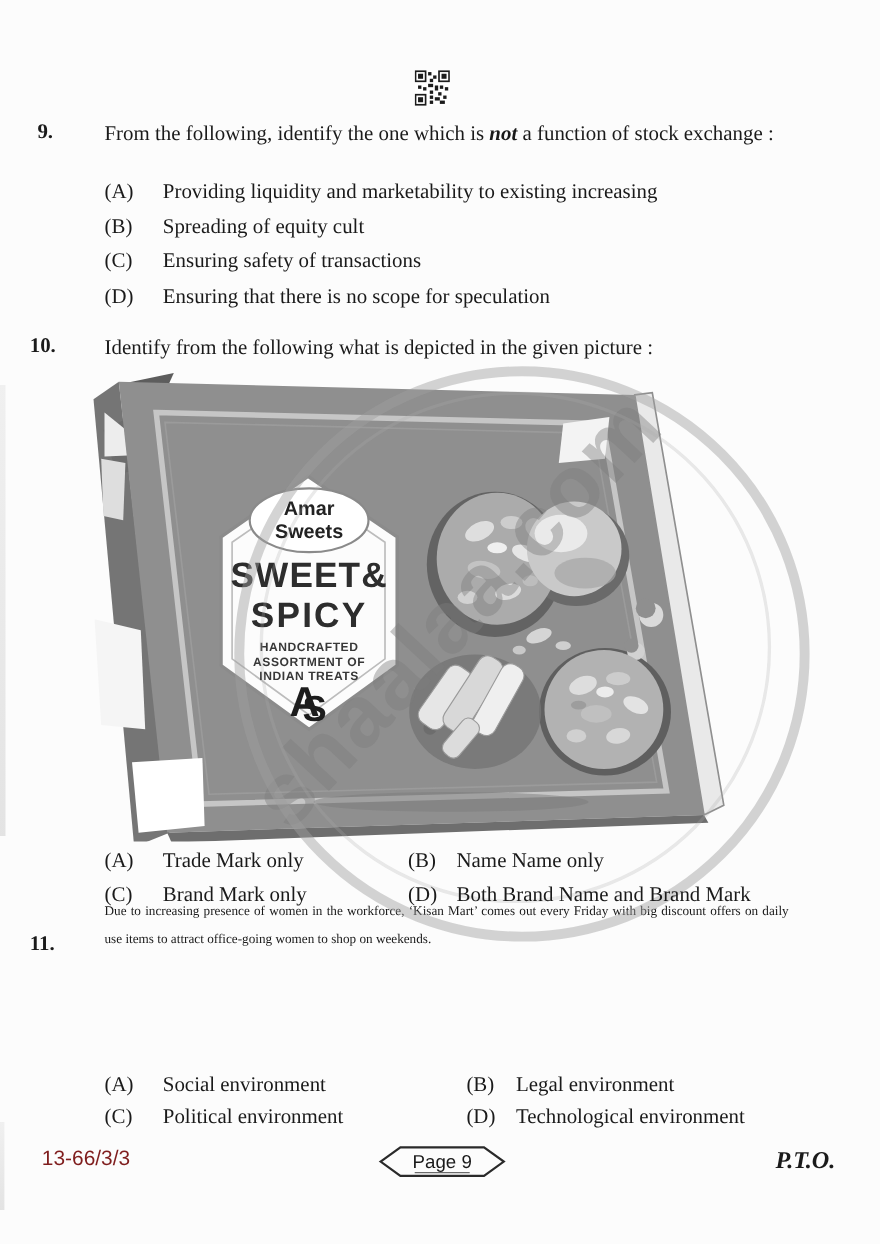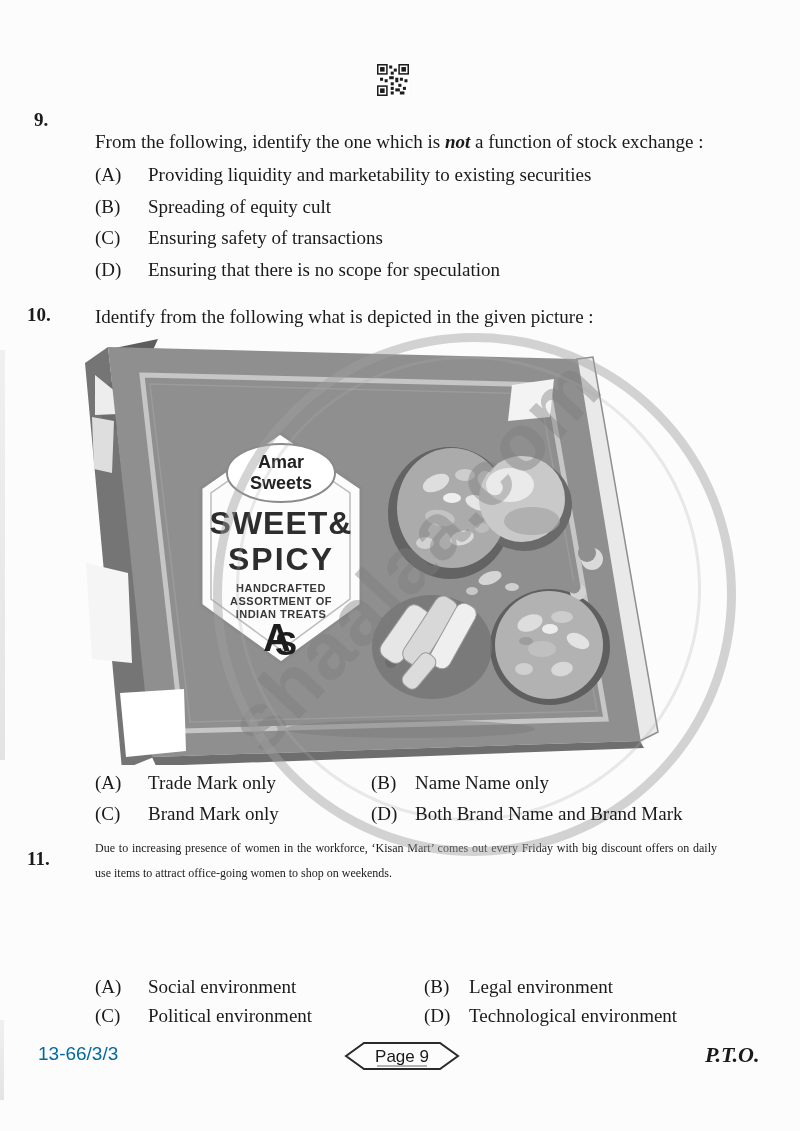--- a/index.html
+++ b/index.html
@@ -1,36 +1,36 @@
 <!DOCTYPE html>
 <html><head>
 <meta charset="utf-8">
 <style>
   html,body{margin:0;padding:0;background:#ffffff;}
   .page{position:relative;width:800px;height:1131px;background:#fcfcfc;
         font-family:"Liberation Serif",serif;color:#1a1a1a;overflow:hidden;}
   .abs{position:absolute;}
   .qnum{font-weight:bold;font-size:19px;}
-  .qtext{font-size:19px;line-height:25.5px;text-align:justify;margin-top:20px;}
+  .qtext{font-size:19px;line-height:25.5px;text-align:justify;}
   .qtext-single{font-size:19px;line-height:25.5px;}
   .opt-letter{font-size:19px;}
   .opt-text{font-size:19px;}
   .opt-row{z-index:5;}
   .bolditalic{font-weight:bold;font-style:italic;}
   .wm-ring{left:213px;top:333px;width:505px;height:505px;border:9px solid rgba(160,160,160,.45);
            border-radius:50%;z-index:3;pointer-events:none;}
   .wm-ring2{left:236px;top:356px;width:459px;height:459px;border:3px solid rgba(170,170,170,.25);
             border-radius:50%;z-index:3;pointer-events:none;}
   .wm-text{left:135px;top:505px;width:560px;height:100px;z-index:2;pointer-events:none;
            display:flex;align-items:center;justify-content:center;
            transform:rotate(-47deg);font-family:"Liberation Sans",sans-serif;
            font-weight:bold;font-size:80px;letter-spacing:2px;color:rgba(125,125,125,.42);
            white-space:nowrap;}
   .figure{z-index:1;}
-  .footer-code{font-family:"Liberation Sans",sans-serif;font-size:19px;color:#0369a1;text-align:center;}
+  .footer-code{font-family:"Liberation Sans",sans-serif;font-size:19px;color:#7f1d1d;text-align:center;}
   .pto{font-style:italic;font-weight:bold;font-size:22px;}
   .promo{font-family:"Liberation Sans",sans-serif;font-size:22px;color:#2b2b2b;}
   .edge-smudge{background:linear-gradient(#e6e6e6,#cfcfcf);opacity:.55;}
   svg text{font-family:"Liberation Sans",sans-serif;}
 </style>
 </head>
 <body>
 
 <div class="page">
 
@@ -70,21 +70,21 @@
         <rect x="16" y="2" width="3" height="3"></rect>
       <rect x="2" y="16" width="3" height="3"></rect>
     </g>
   </svg>
 
   <div class="abs qnum" style="left:34px;top:109px">9.</div>
   <div class="abs qtext" style="left:95px;top:109px;width:622px"><span>From the following, identify the one which is </span><span class="bolditalic">not</span><span> a function of stock exchange :</span></div>
 
   <div class="abs opt-row" style="left:95px;top:164px">
     <span class="abs opt-letter" style="left:0">(A)</span>
-    <span class="abs opt-text" style="left:53px;white-space:nowrap">Providing liquidity and marketability to existing securities</span>
+    <span class="abs opt-text" style="left:53px;white-space:nowrap">Providing liquidity and marketability to existing increasing</span>
   </div>
   <div class="abs opt-row" style="left:95px;top:196px">
     <span class="abs opt-letter" style="left:0">(B)</span>
     <span class="abs opt-text" style="left:53px;white-space:nowrap">Spreading of equity cult</span>
   </div>
   <div class="abs opt-row" style="left:95px;top:227px">
     <span class="abs opt-letter" style="left:0">(C)</span>
     <span class="abs opt-text" style="left:53px;white-space:nowrap">Ensuring safety of transactions</span>
   </div>
   <div class="abs opt-row" style="left:95px;top:259px">

